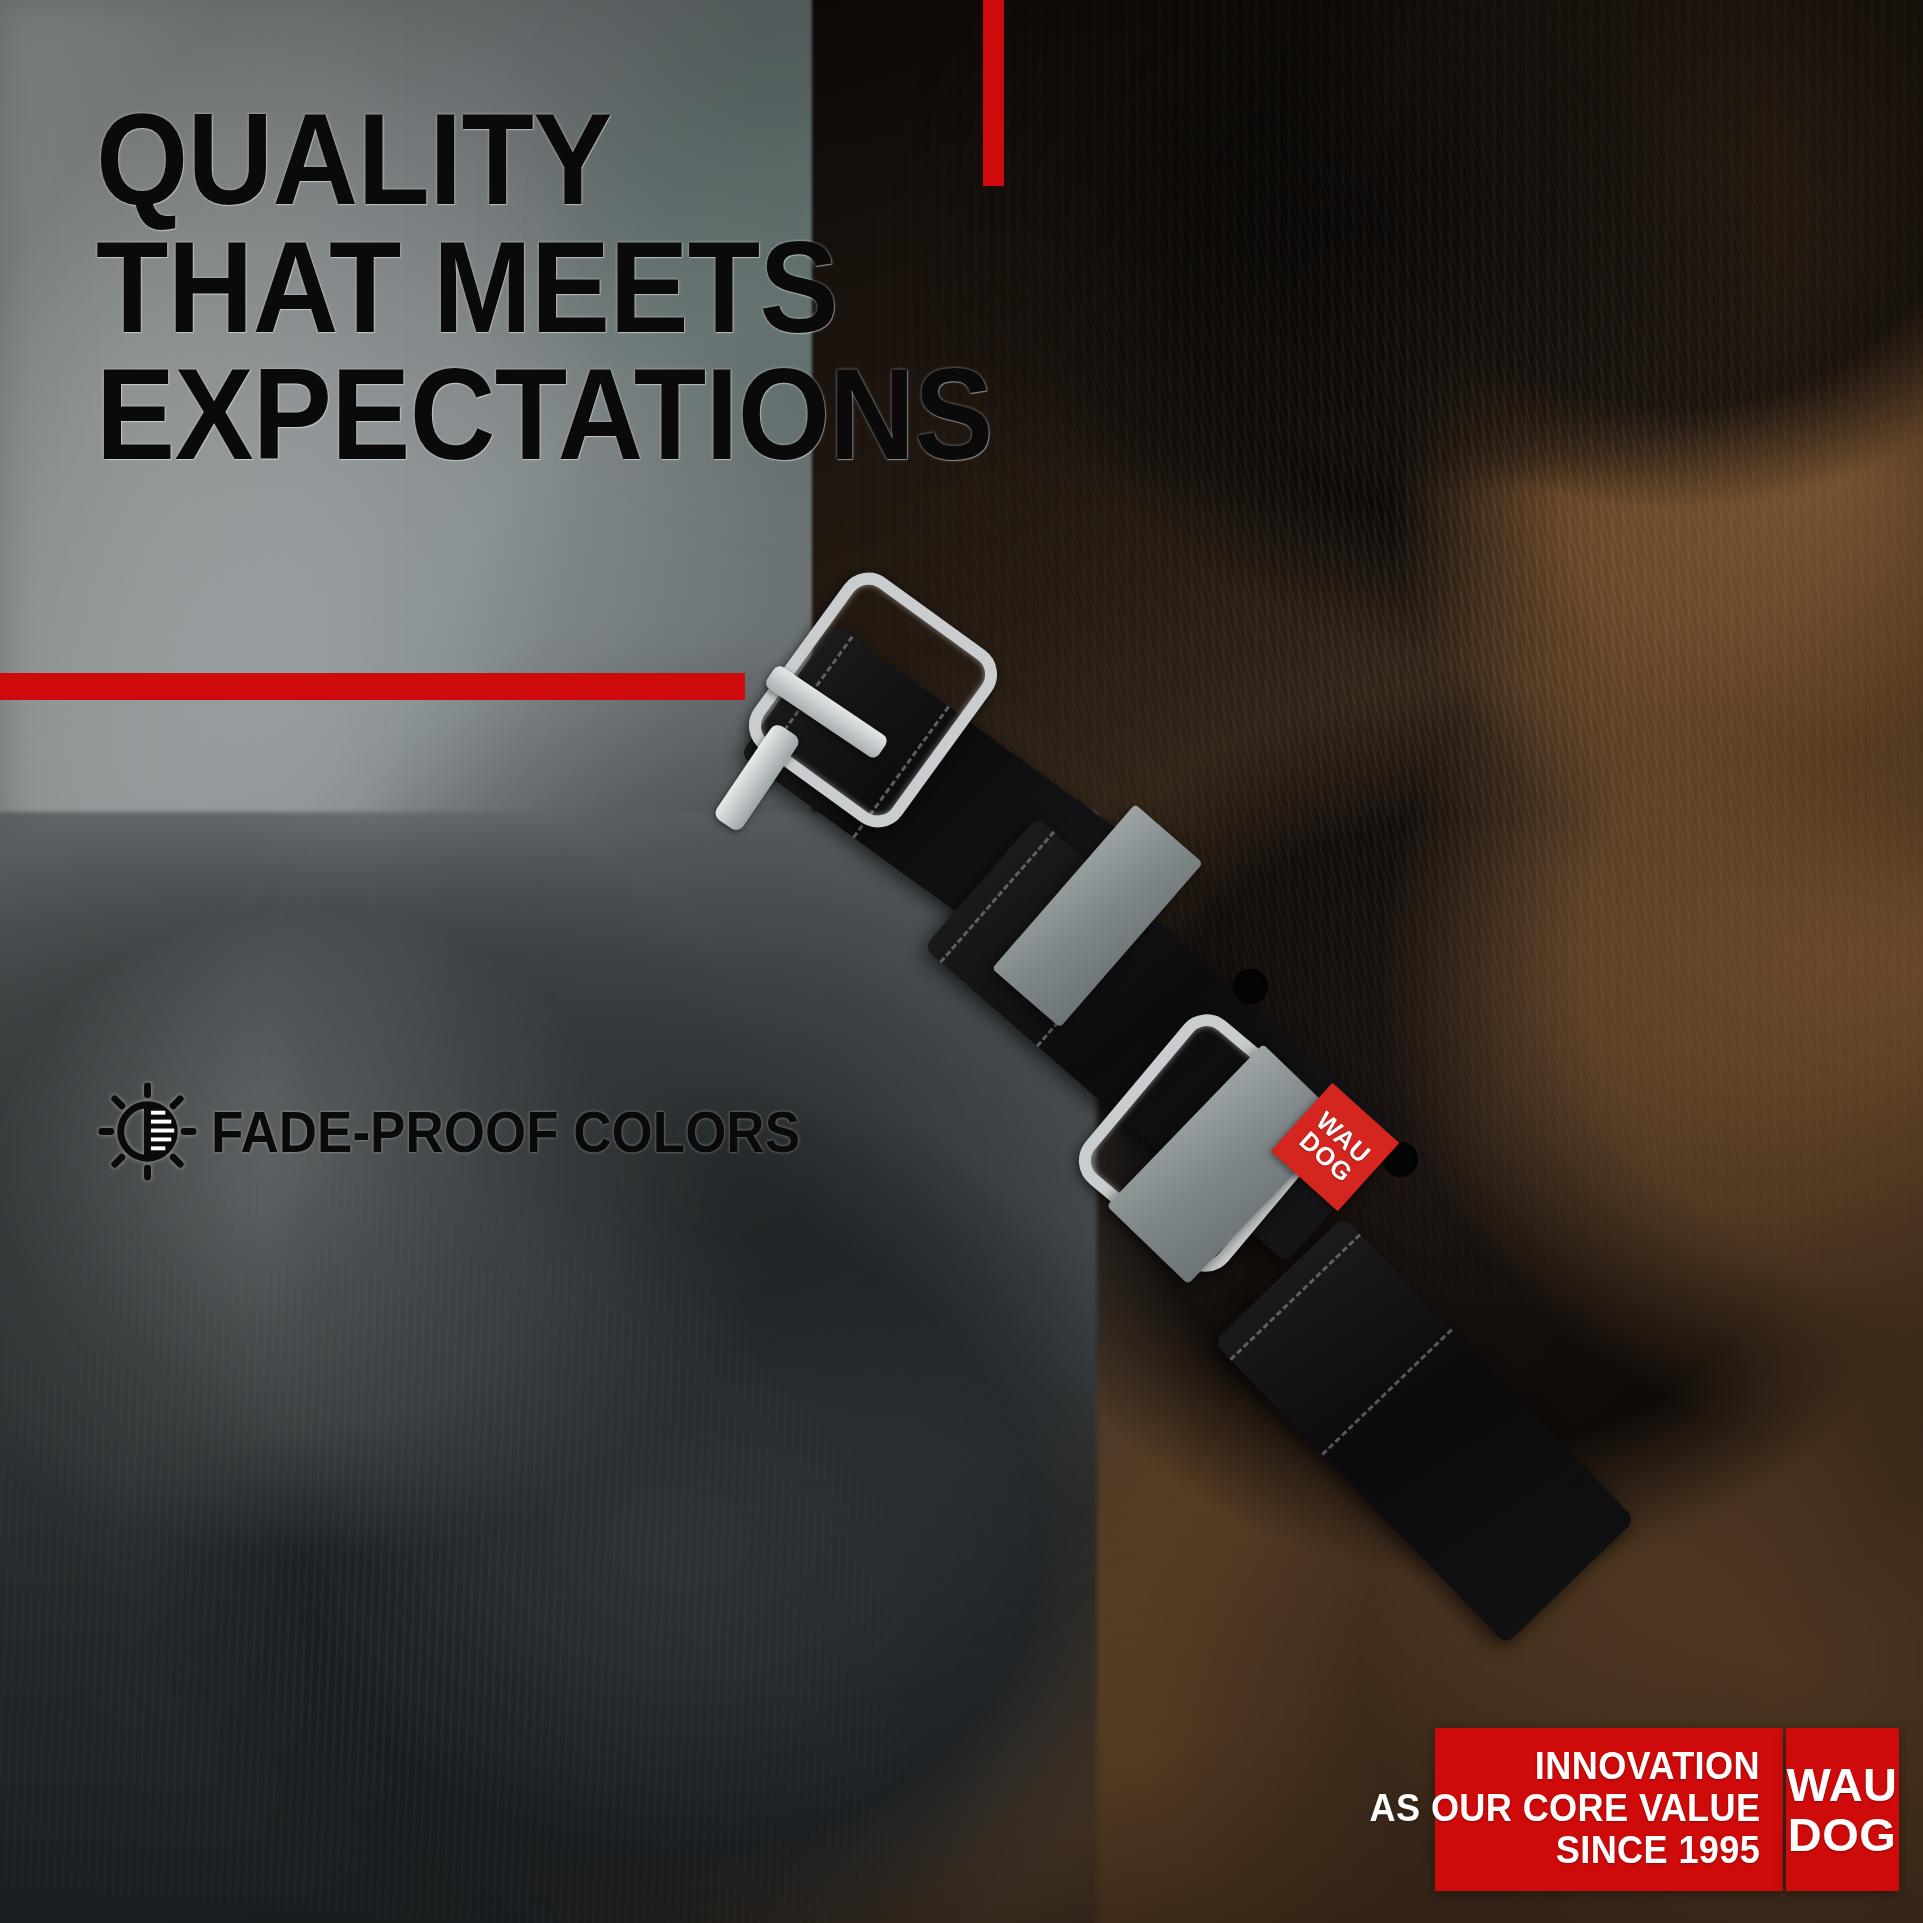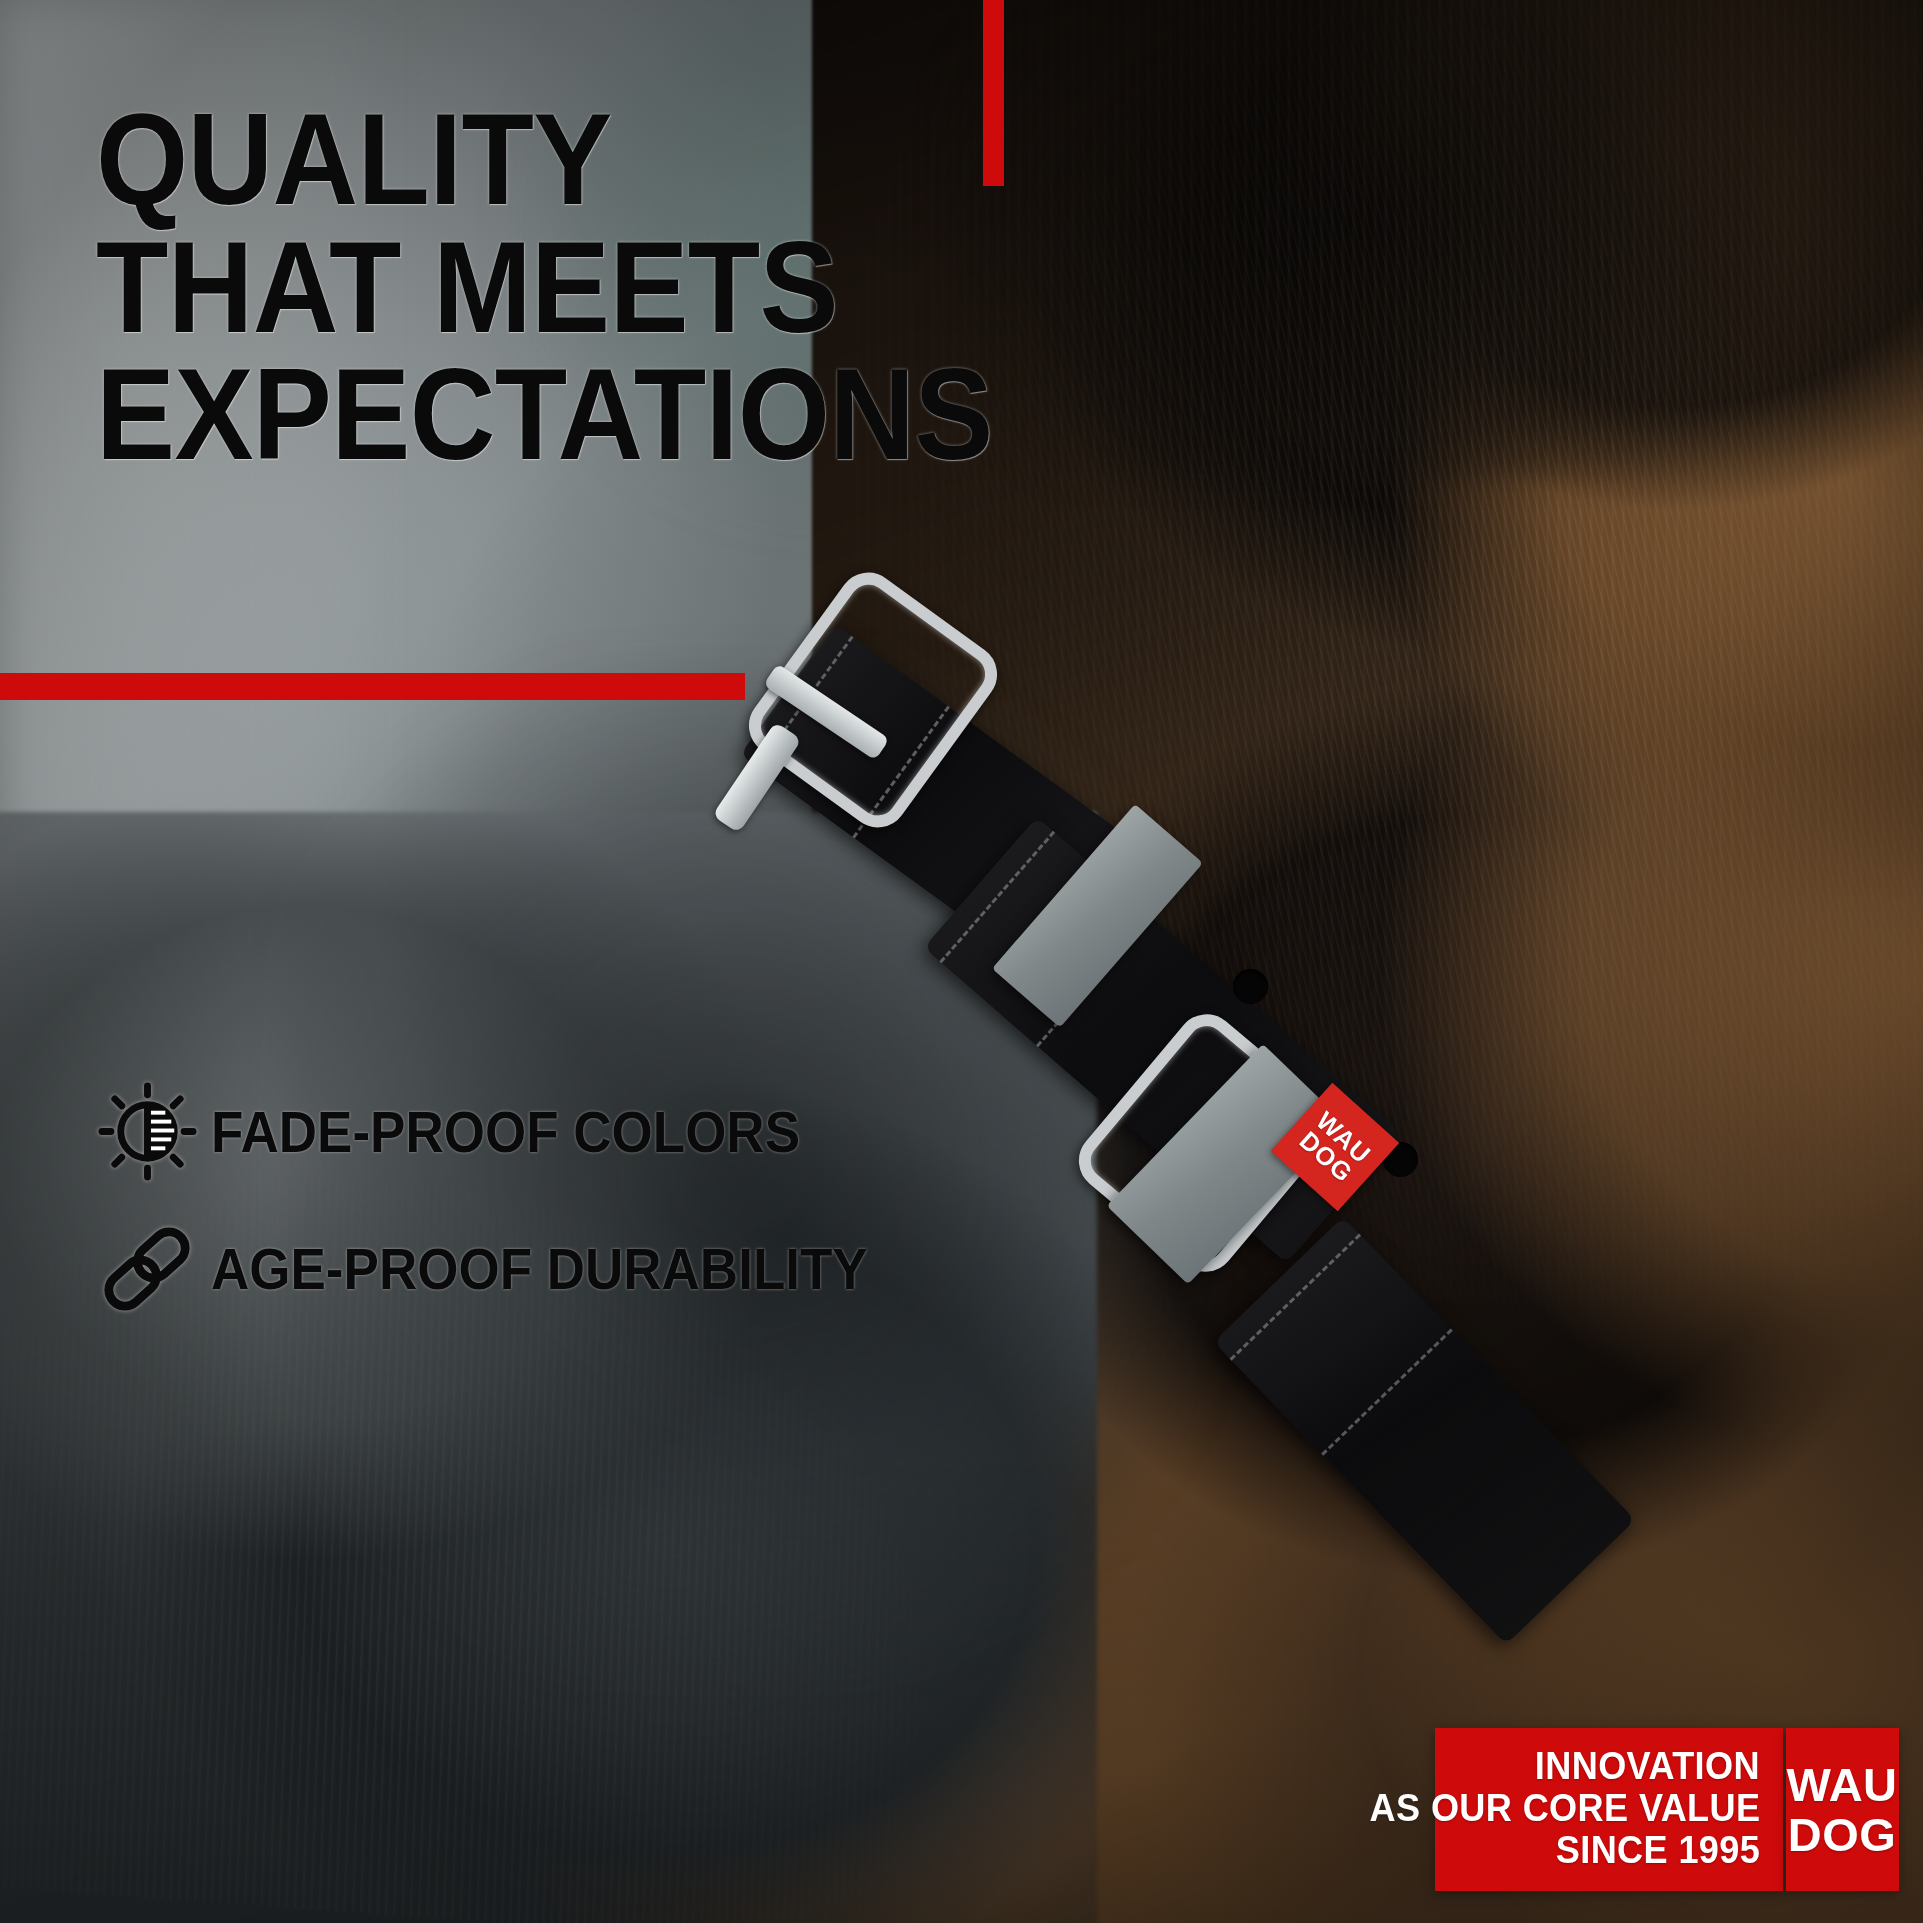--- a/index.html
+++ b/index.html
@@ -280,31 +280,20 @@
             <line x1="51" y1="49" x2="77" y2="49"></line>
             <line x1="51" y1="58" x2="74" y2="58"></line>
             <line x1="51" y1="67" x2="68" y2="67"></line>
           </g>
           <line x1="50" y1="23" x2="50" y2="77" stroke="#0a0a0a" stroke-width="7"></line>
         </svg>
       </div>
       <div class="flabel">FADE-PROOF COLORS</div>
     </div>
 
-    <div class="frow">
-      <div class="ficon">
-        <svg width="98" height="98" viewBox="0 0 100 100">
-          <g fill="none" stroke="#0a0a0a" stroke-width="9" stroke-linecap="round">
-            <rect x="8" y="48" width="54" height="33" rx="16.5" transform="rotate(-42 35 64)"></rect>
-            <rect x="38" y="19" width="54" height="33" rx="16.5" transform="rotate(-42 65 36)"></rect>
-          </g>
-        </svg>
-      </div>
-      <div class="flabel">AGE-PROOF DURABILITY</div>
-    </div>
 
 
   </div>
 
   <div class="badges">
     <div class="badge badge-tagline">
       <span>INNOVATION</span>
       <span>AS OUR CORE VALUE</span>
       <span>SINCE 1995</span>
     </div>

